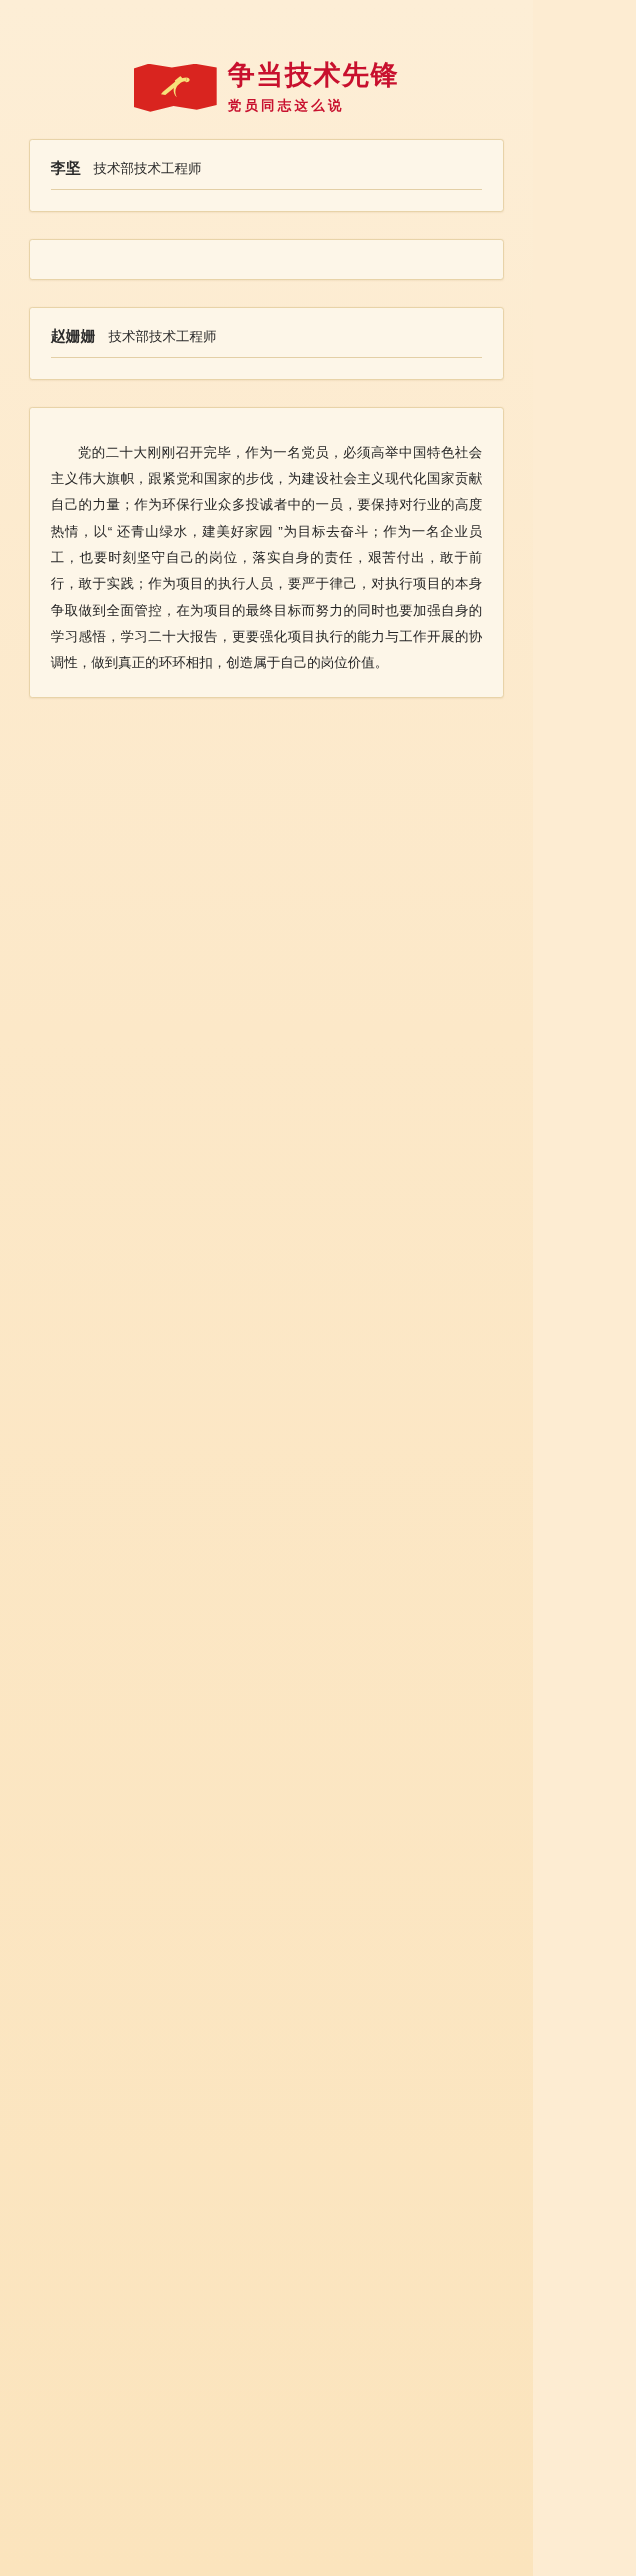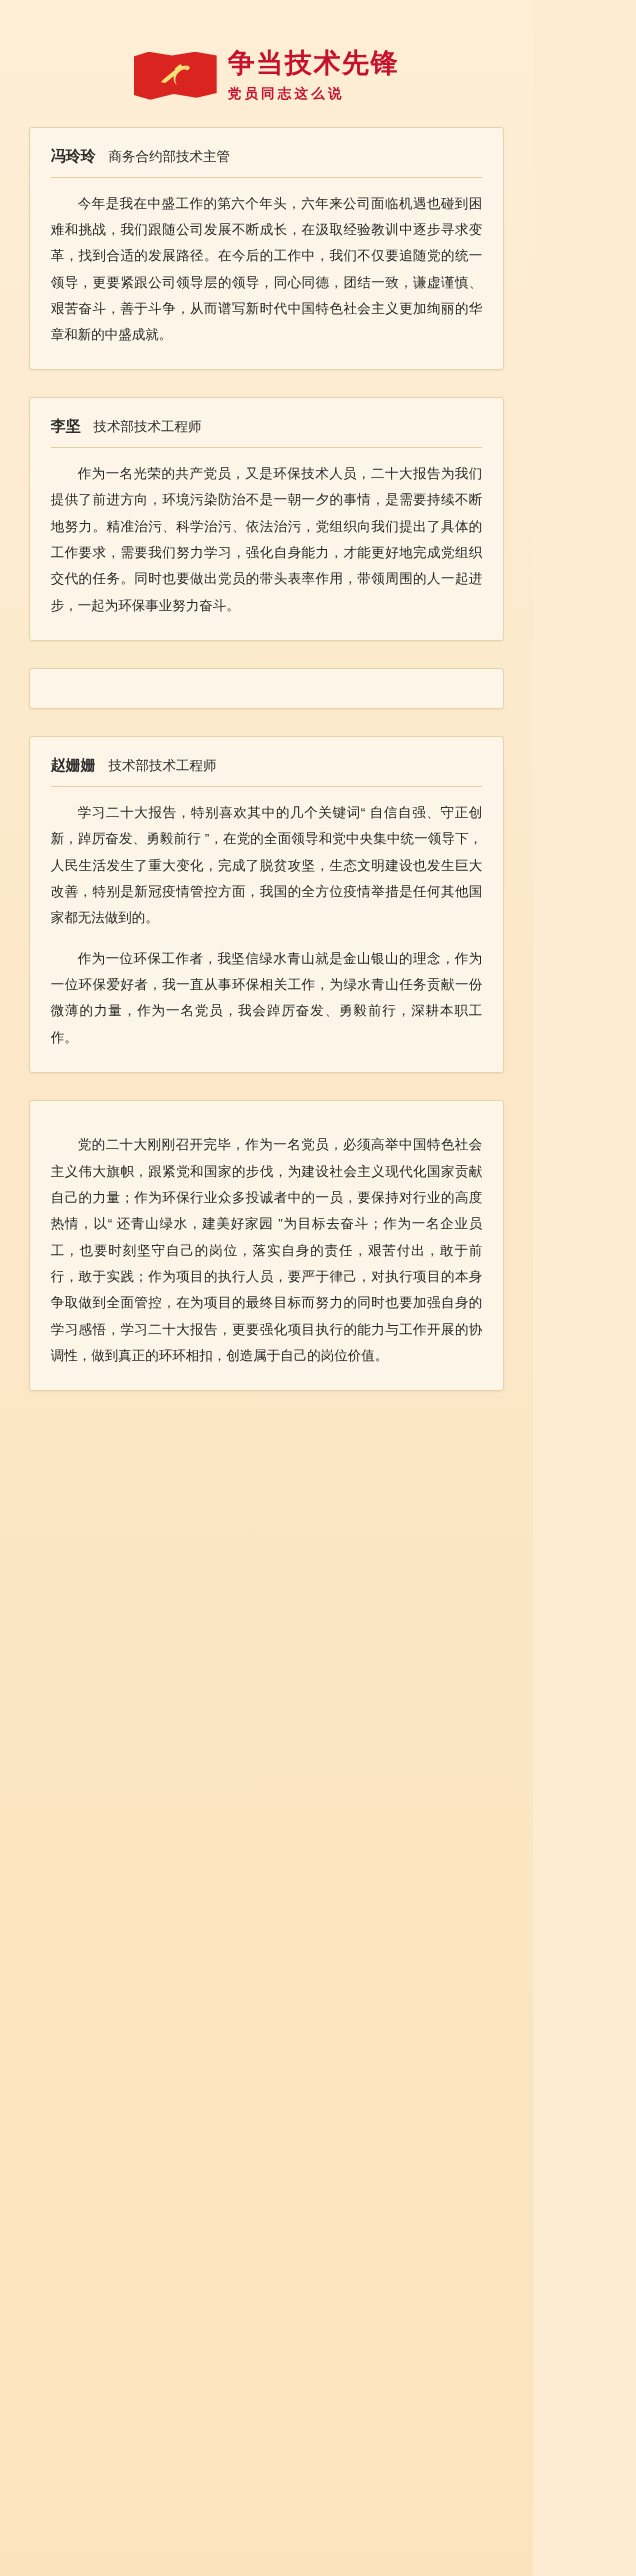--- a/index.html
+++ b/index.html
@@ -9,21 +9,21 @@
   body {
     width: 636px;
     background: #fdecd2;
     font-family: "Liberation Sans", "DejaVu Sans", sans-serif;
   }
   .page {
     width: 533px;
     min-height: 2576px;
     background: linear-gradient(180deg, #fdeed6 0%, #fce8c8 40%, #fbe4bd 100%);
     box-sizing: border-box;
-    padding: 4px 0 48px 0;
+    padding: 16px 0 48px 0;
     position: relative;
   }
 
   
   .header {
     padding: 44px 0 24px 0;
     display: flex;
     flex-direction: column;
     align-items: center;
   }
@@ -147,51 +147,35 @@
       </div>
       <div class="title-block">
         <div class="main-title">争当技术先锋</div>
         <div class="sub-title">党员同志这么说</div>
       </div>
     </div>
   </div>
 
   <div class="cards">
 
-    <div class="card">
-      <div class="card-head">
-        <span class="person-name">冯玲玲</span>
-        <span class="person-role">商务合约部技术主管</span>
-      </div>
-      <div class="card-body">
-        <p class="para">今年是我在中盛工作的第六个年头，六年来公司面临机遇也碰到困难和挑战，我们跟随公司发展不断成长，在汲取经验教训中逐步寻求变革，找到合适的发展路径。在今后的工作中，我们不仅要追随党的统一领导，更要紧跟公司领导层的领导，同心同德，团结一致，谦虚谨慎、艰苦奋斗，善于斗争，从而谱写新时代中国特色社会主义更加绚丽的华章和新的中盛成就。</p>
-      </div>
-    </div>
 
     <div class="card">
       <div class="card-head">
         <span class="person-name">李坚</span>
         <span class="person-role">技术部技术工程师</span>
-      </div>
-      <div class="card-body">
-        <p class="para">作为一名光荣的共产党员，又是环保技术人员，二十大报告为我们提供了前进方向，环境污染防治不是一朝一夕的事情，是需要持续不断地努力。精准治污、科学治污、依法治污，党组织向我们提出了具体的工作要求，需要我们努力学习，强化自身能力，才能更好地完成党组织交代的任务。同时也要做出党员的带头表率作用，带领周围的人一起进步，一起为环保事业努力奋斗。</p>
       </div>
     </div>
 
     <div class="card">
     </div>
 
     <div class="card">
       <div class="card-head">
         <span class="person-name">赵姗姗</span>
         <span class="person-role">技术部技术工程师</span>
-      </div>
-      <div class="card-body">
-        <p class="para">学习二十大报告，特别喜欢其中的几个关键词“ 自信自强、守正创新，踔厉奋发、勇毅前行 ”，在党的全面领导和党中央集中统一领导下，人民生活发生了重大变化，完成了脱贫攻坚，生态文明建设也发生巨大改善，特别是新冠疫情管控方面，我国的全方位疫情举措是任何其他国家都无法做到的。</p>
-        <p class="para">作为一位环保工作者，我坚信绿水青山就是金山银山的理念，作为一位环保爱好者，我一直从事环保相关工作，为绿水青山任务贡献一份微薄的力量，作为一名党员，我会踔厉奋发、勇毅前行，深耕本职工作。</p>
       </div>
     </div>
 
     <div class="card">
       <div class="card-body">
         <p class="para">党的二十大刚刚召开完毕，作为一名党员，必须高举中国特色社会主义伟大旗帜，跟紧党和国家的步伐，为建设社会主义现代化国家贡献自己的力量；作为环保行业众多投诚者中的一员，要保持对行业的高度热情，以“ 还青山绿水，建美好家园 ”为目标去奋斗；作为一名企业员工，也要时刻坚守自己的岗位，落实自身的责任，艰苦付出，敢于前行，敢于实践；作为项目的执行人员，要严于律己，对执行项目的本身争取做到全面管控，在为项目的最终目标而努力的同时也要加强自身的学习感悟，学习二十大报告，更要强化项目执行的能力与工作开展的协调性，做到真正的环环相扣，创造属于自己的岗位价值。</p>
       </div>
     </div>
 
   </div>

